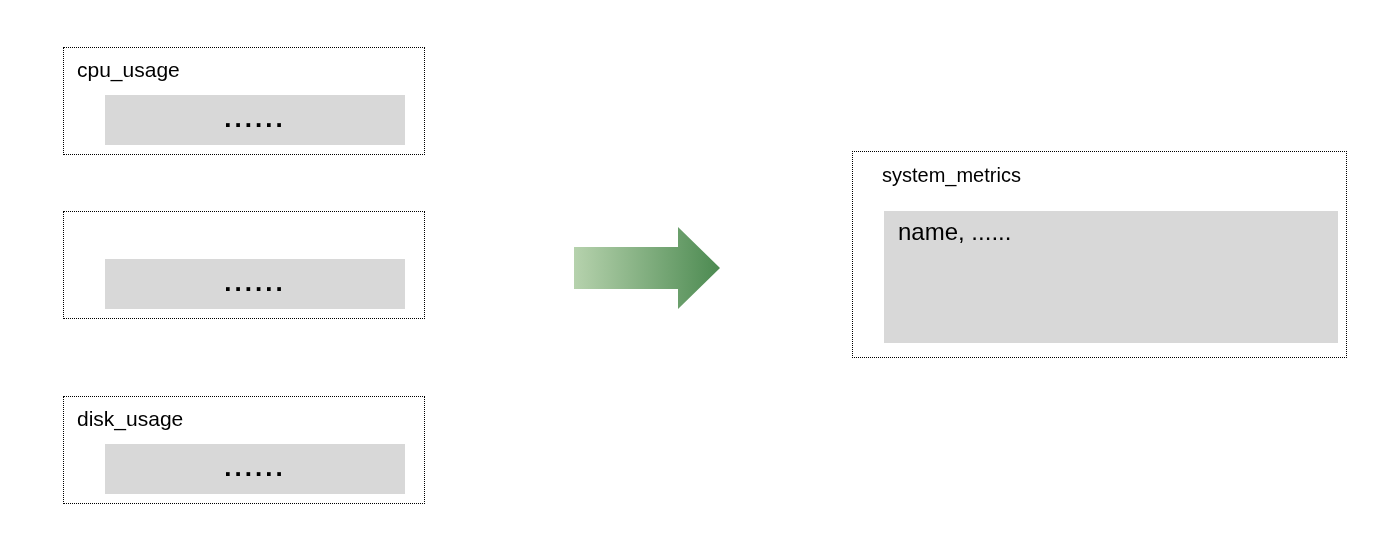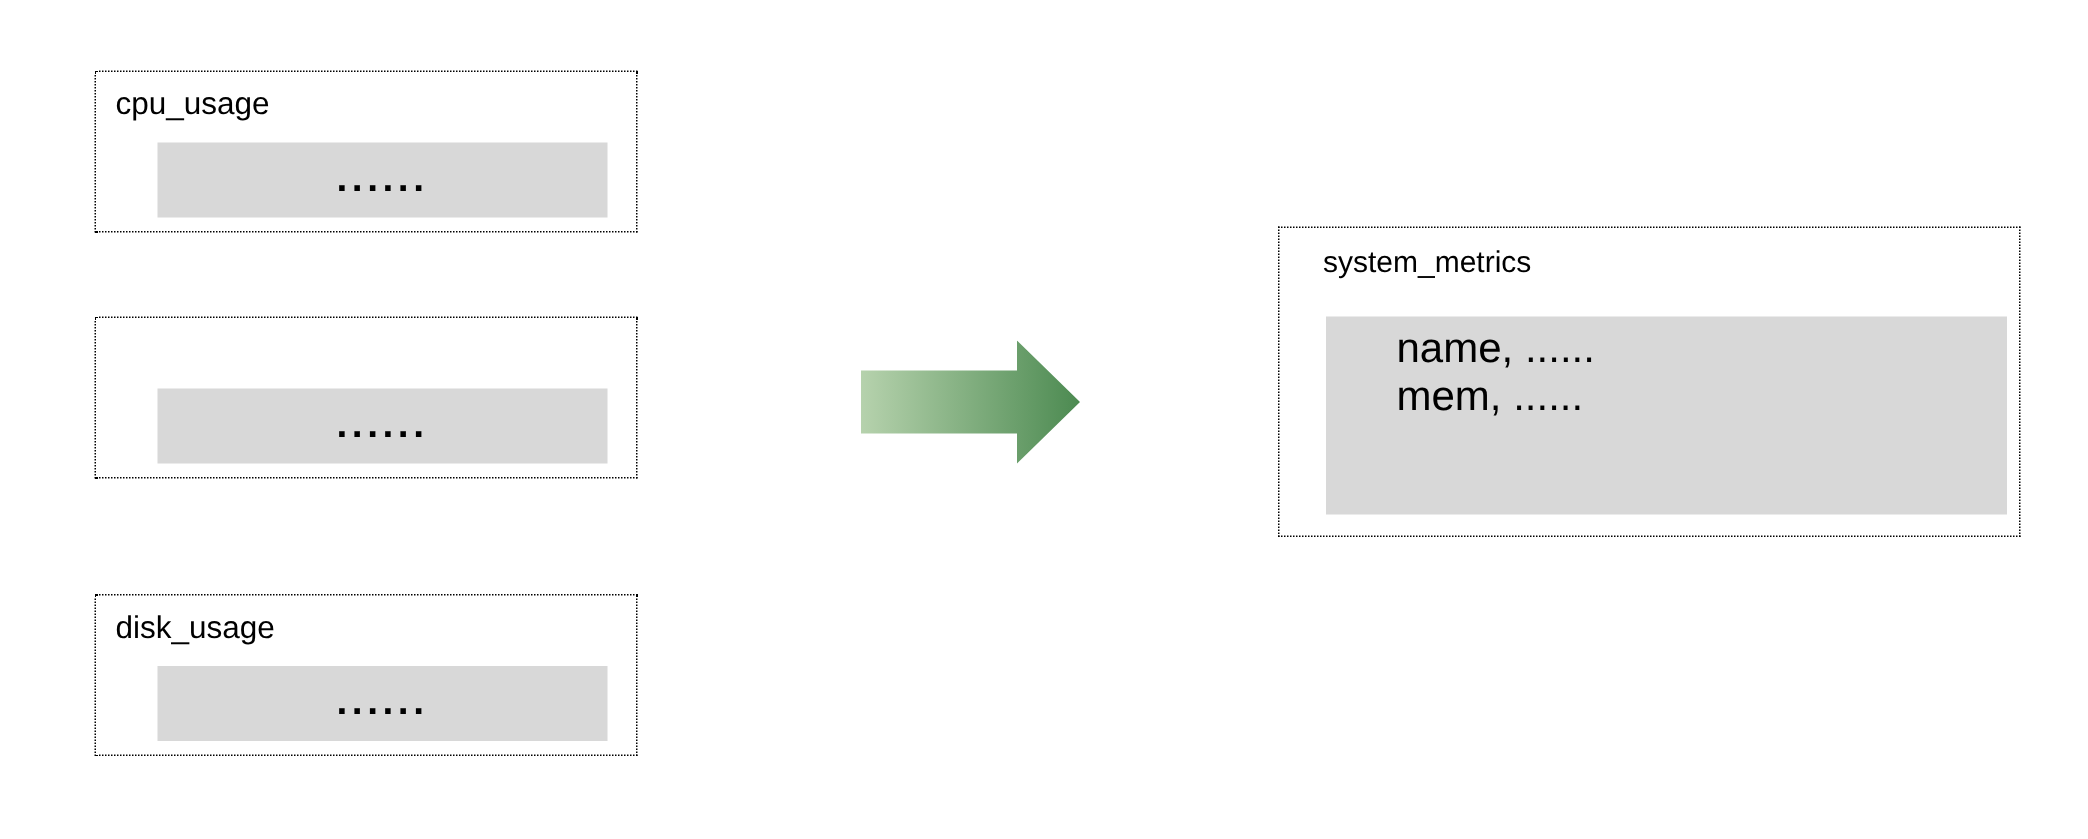--- a/index.html
+++ b/index.html
@@ -81,24 +81,23 @@
     left: 31px;
     top: 59px;
     width: 454px;
     height: 132px;
     background: #d8d8d8;
     box-sizing: border-box;
     padding: 5px 0 0 14px;
     overflow: hidden;
   }
   .field-row {
-    font-size: 28px;
+    font-size: 24px;
     line-height: 32px;
     white-space: nowrap;
-    margin-left: 33px;
   }
 </style>
 </head>
 <body>
 
 <div class="dotted-box src-box" id="src-0">
   <div class="src-title">cpu_usage</div>
   <div class="src-bar">
     <span class="src-dots">......</span>
   </div>
@@ -124,15 +123,14 @@
       <stop offset="1" stop-color="#4c8a51"></stop>
     </linearGradient>
   </defs>
   <polygon points="0,20 104,20 104,0 146,41 104,82 104,62 0,62" fill="url(#arrowGrad)"></polygon>
 </svg>
 
 <div class="dotted-box" id="target-box">
   <div class="target-title">system_metrics</div>
   <div class="target-fields">
     <div class="field-row">name, ......</div>
-    <div class="field-row">mem, ......</div>
   </div>
 </div>
 
 </body></html>

